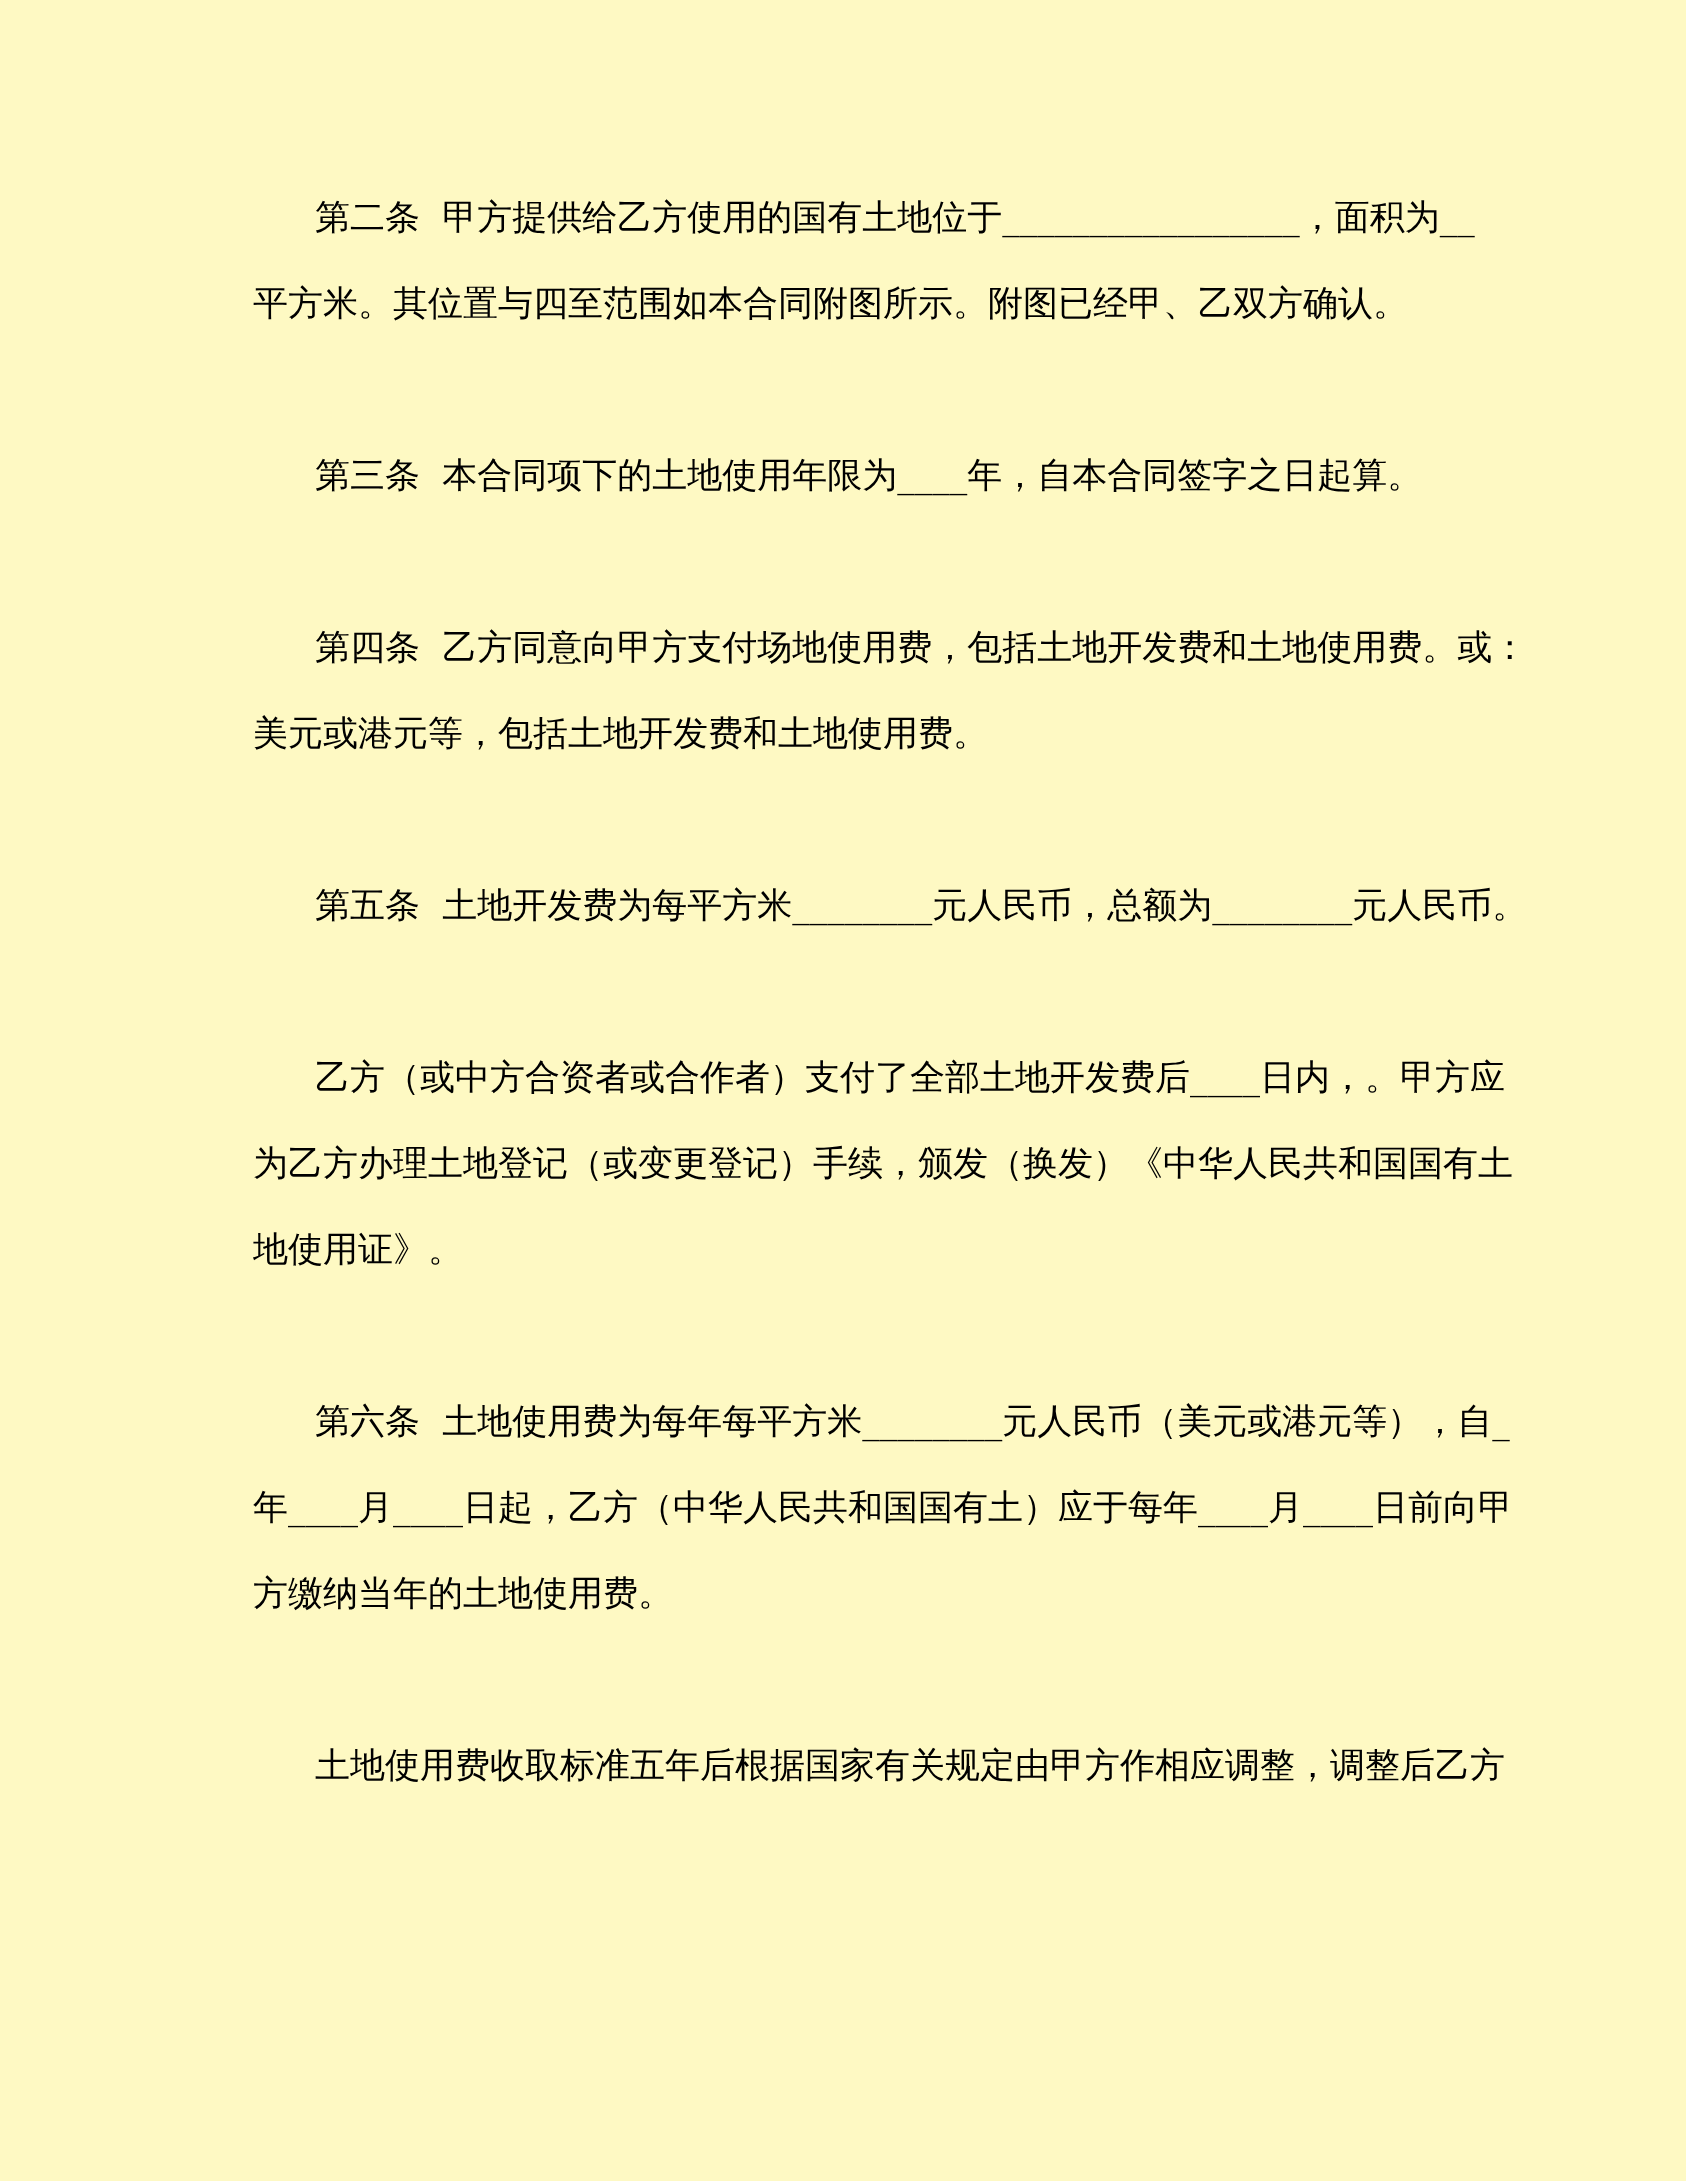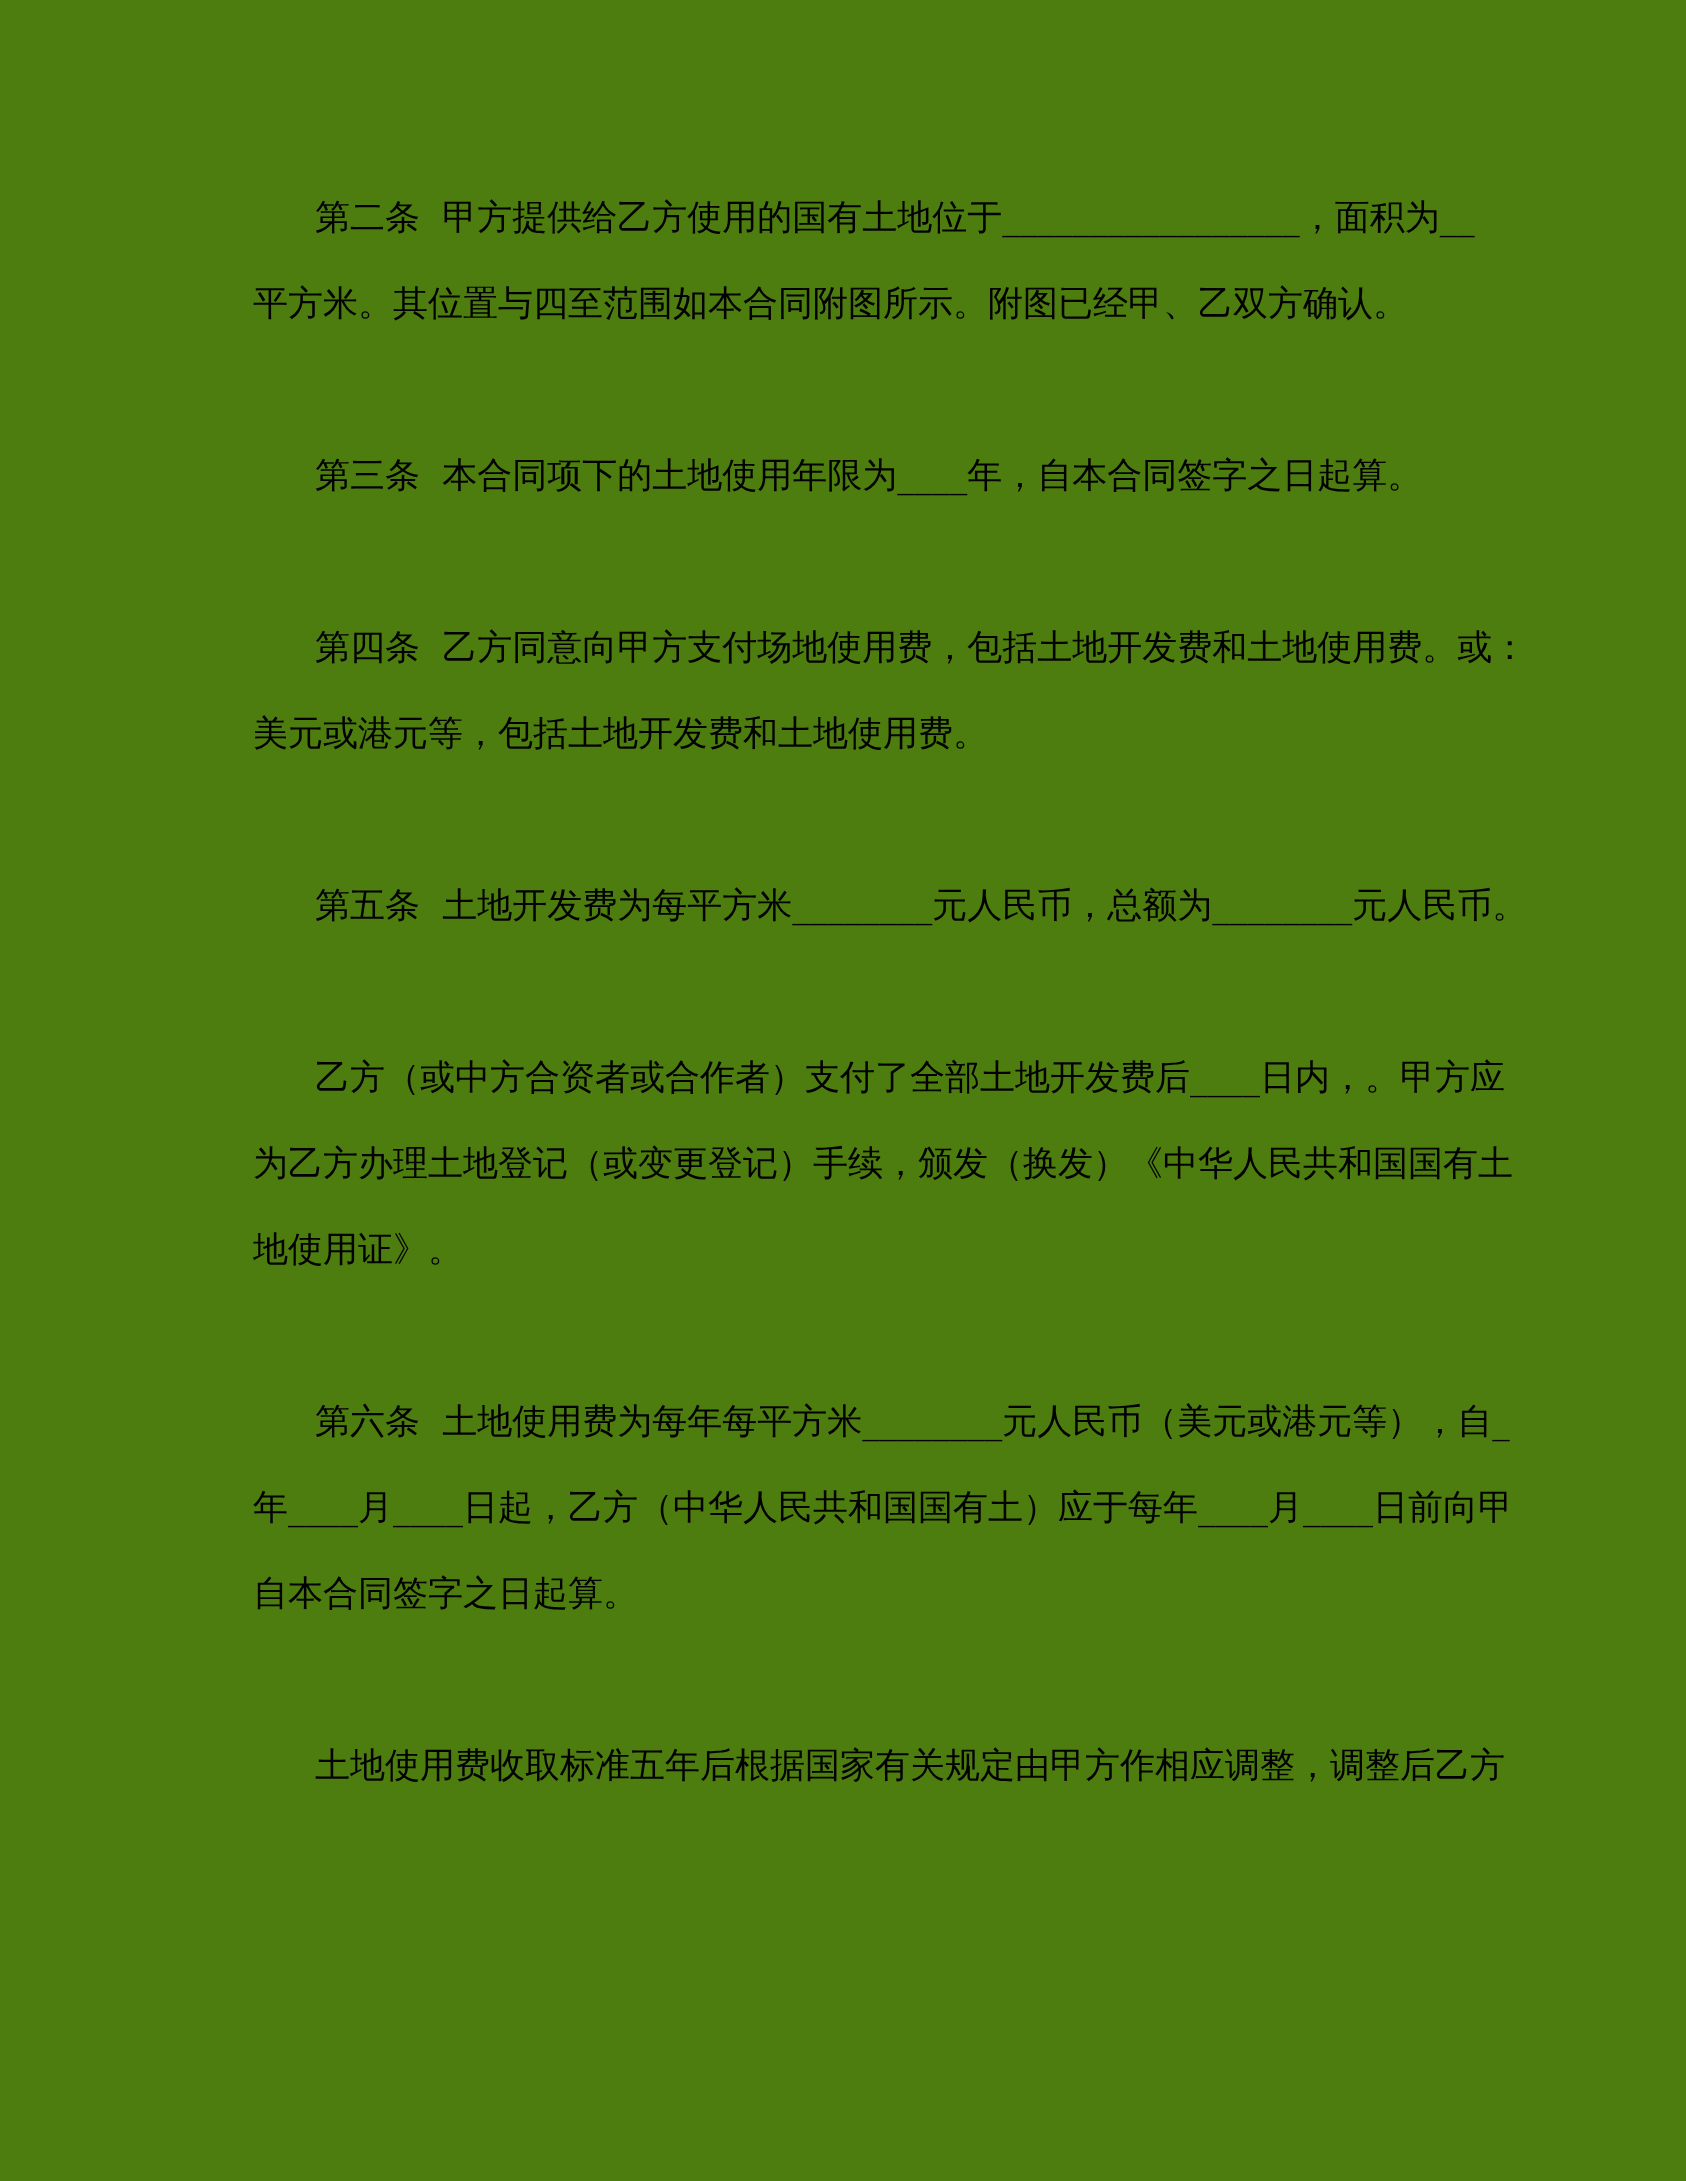--- a/index.html
+++ b/index.html
@@ -4,21 +4,21 @@
 <style>
   html, body {
     margin: 0;
     padding: 0;
     background: #ffffff;
   }
   .page {
     position: relative;
     width: 1686px;
     height: 2182px;
-    background: #4d7c0f;
+    background: #fef9c3;
     box-sizing: border-box;
     padding: 174px 156px 0 253px;
     color: #000000;
     font-family: "DejaVu Serif", "Liberation Serif", serif;
     font-size: 35px;
     overflow: hidden;
   }
   .para {
     margin: 0 0 86px 0;
     padding: 0;
@@ -58,21 +58,21 @@
 
   <div class="para">
     <div class="line first">乙方（或中方合资者或合作者）支付了全部土地开发费后____日内，。甲方应</div>
     <div class="line">为乙方办理土地登记（或变更登记）手续，颁发（换发）《中华人民共和国国有土</div>
     <div class="line">地使用证》。</div>
   </div>
 
   <div class="para">
     <div class="line first">第六条  土地使用费为每年每平方米________元人民币（美元或港元等），自_</div>
     <div class="line">年____月____日起，乙方（中华人民共和国国有土）应于每年____月____日前向甲</div>
-    <div class="line">自本合同签字之日起算。</div>
+    <div class="line">方缴纳当年的土地使用费。</div>
   </div>
 
   <div class="para">
     <div class="line first">土地使用费收取标准五年后根据国家有关规定由甲方作相应调整，调整后乙方</div>
   </div>
 
 </div>
 
 
 </body></html>

